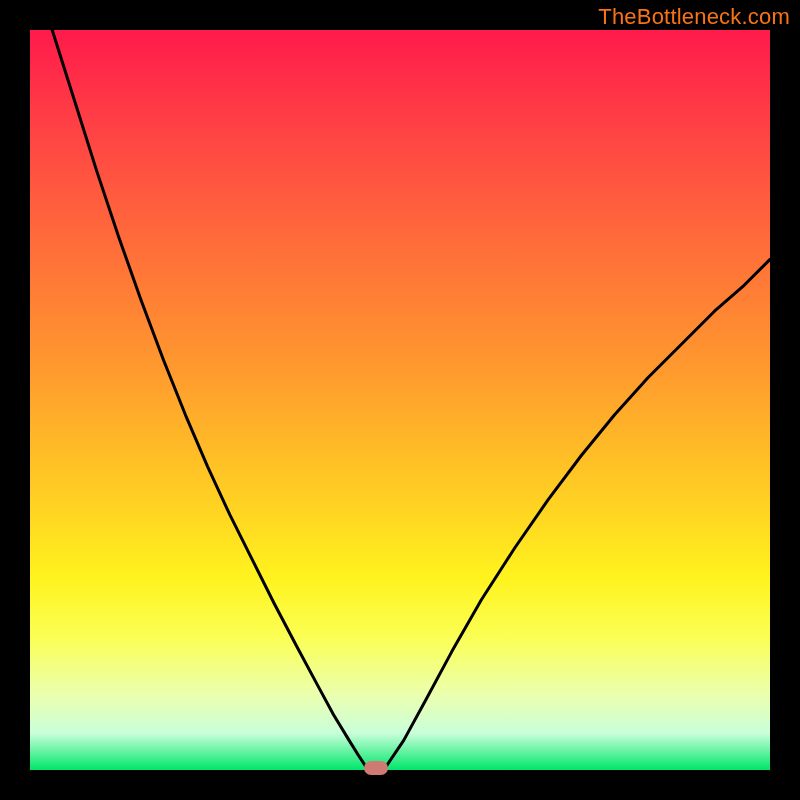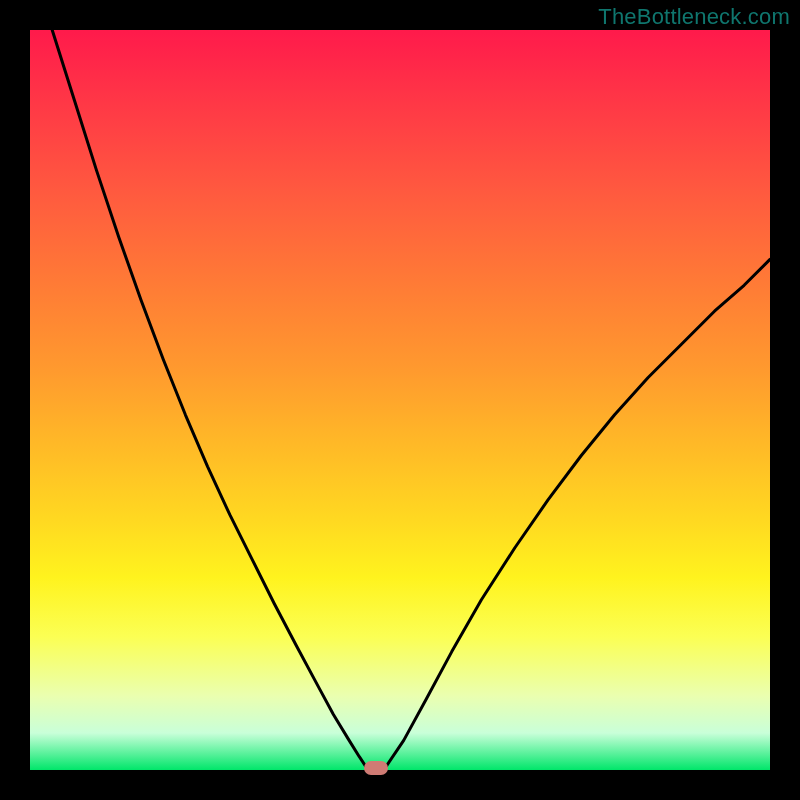--- a/index.html
+++ b/index.html
@@ -44,21 +44,21 @@
     width: 24px;
     height: 14px;
     border-radius: 8px;
     background: #cf7b74;
     transform: translate(-50%, -50%);
   }
   .watermark {
     position: absolute;
     top: 4px;
     right: 10px;
-    color: #0f766e;
+    color: #f97316;
     font-size: 22px;
     letter-spacing: 0.2px;
     user-select: none;
   }
   svg.curve {
     position: absolute;
     left: 0;
     top: 0;
     width: 740px;
     height: 740px;

